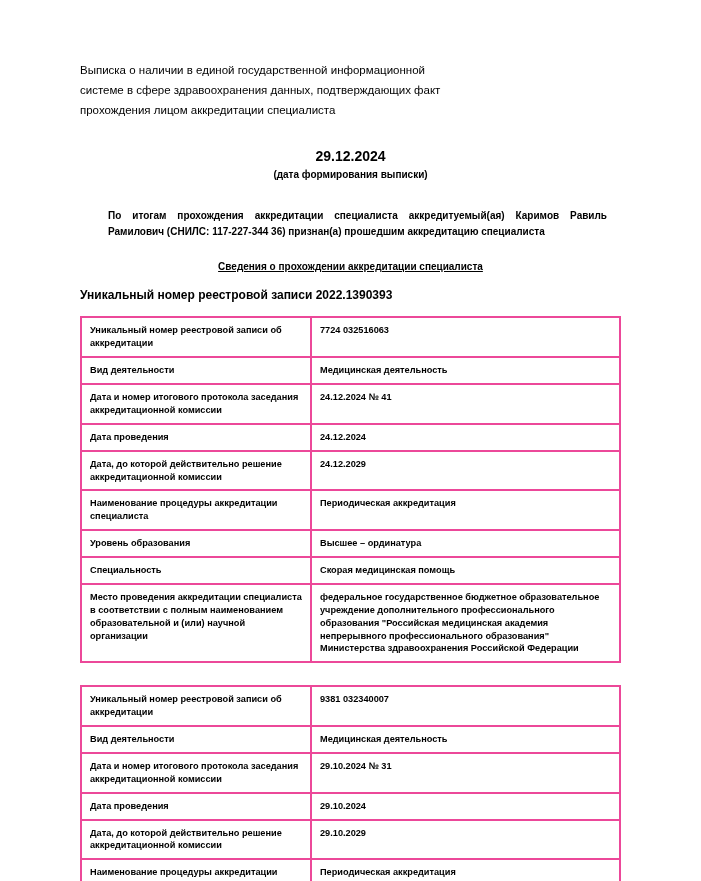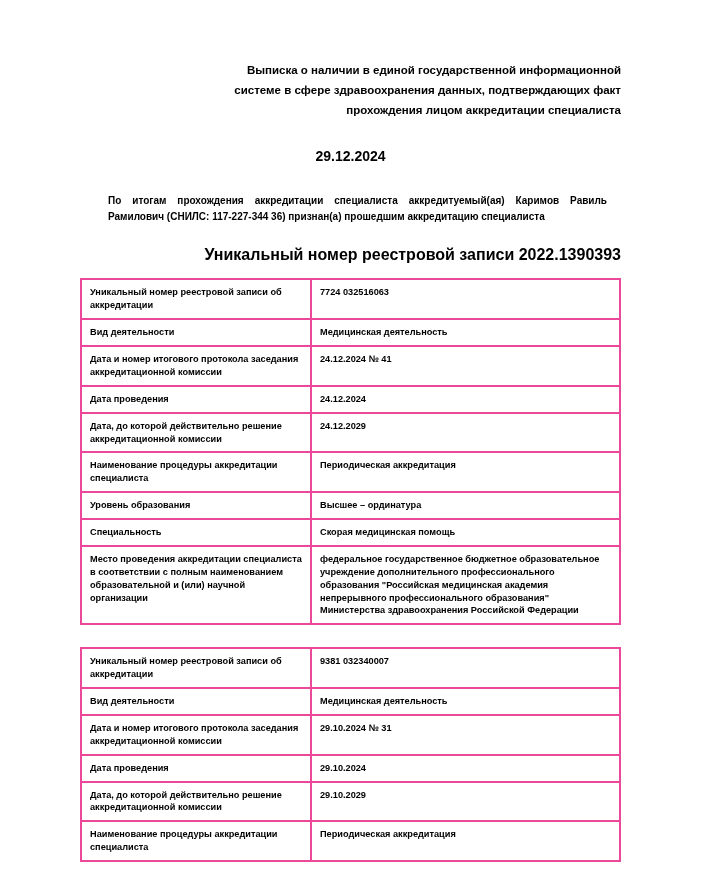--- a/index.html
+++ b/index.html
@@ -13,23 +13,23 @@
     font-family: "Liberation Sans", sans-serif;
     color: #000000;
     -webkit-font-smoothing: antialiased;
   }
   .page {
     width: 701px;
     box-sizing: border-box;
     padding: 60px 80px 20px 80px;
   }
   .doc-title {
-    text-align: right;
+    text-align: left;
     font-size: 11.5px;
-    font-weight: bold;
+    font-weight: normal;
     line-height: 1.75;
     margin: 0 0 26px 0;
   }
   .doc-title .line {
     display: block;
   }
   .date-block {
     text-align: center;
     margin: 0 0 26px 0;
   }
@@ -52,22 +52,22 @@
     padding: 0 14px 0 28px;
   }
   .section-heading {
     text-align: center;
     font-size: 10px;
     font-weight: bold;
     text-decoration: underline;
     margin: 0 0 16px 0;
   }
   .record-number {
-    text-align: right;
-    font-size: 16px;
+    text-align: left;
+    font-size: 12px;
     font-weight: bold;
     margin: 0 0 14px 0;
   }
   table.reg-table {
     width: 100%;
     border-collapse: collapse;
     table-layout: fixed;
     margin-bottom: 14px;
   }
   table.reg-table td {
@@ -92,24 +92,26 @@
 <div class="page">
 
   <div class="doc-title">
     <span class="line">Выписка о наличии в единой государственной информационной</span>
     <span class="line">системе в сфере здравоохранения данных, подтверждающих факт</span>
     <span class="line">прохождения лицом аккредитации специалиста</span>
   </div>
 
   <div class="date-block">
     <div class="date-value">29.12.2024</div>
+    <div class="date-caption">(дата формирования выписки)</div>
   </div>
 
   <div class="summary">По итогам прохождения аккредитации специалиста аккредитуемый(ая) Каримов Равиль Рамилович (СНИЛС: 117-227-344 36) признан(а) прошедшим аккредитацию специалиста</div>
 
+  <div class="section-heading">Сведения о прохождении аккредитации специалиста</div>
 
   <div class="record-number">Уникальный номер реестровой записи 2022.1390393</div>
 
   <table class="reg-table">
     <tbody>
       <tr>
         <td class="label">Уникальный номер реестровой записи об аккредитации</td>
         <td class="value">7724 032516063</td>
       </tr>
       <tr>

